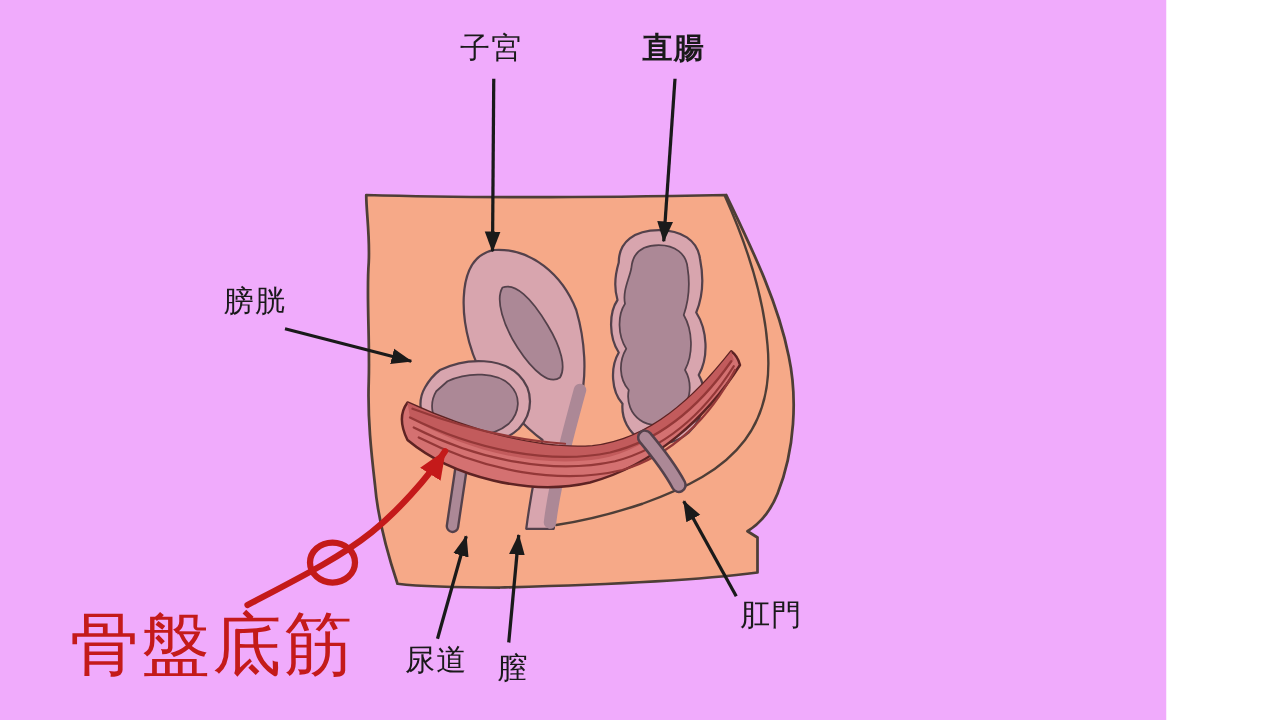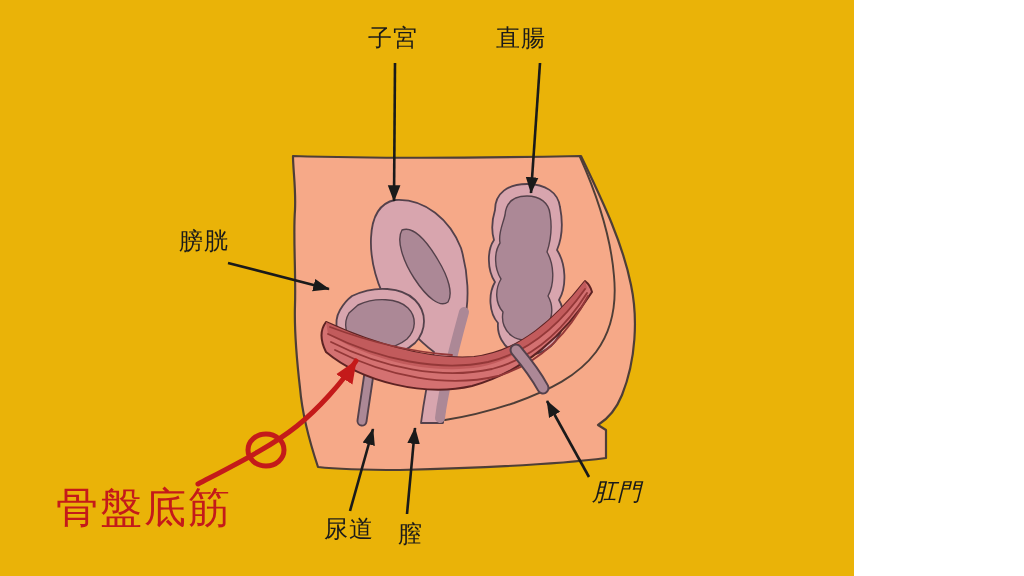--- a/index.html
+++ b/index.html
@@ -1,41 +1,41 @@
 <!DOCTYPE html>
 <html><head>
 <meta charset="utf-8">
 <style>
   html,body{margin:0;padding:0;background:#fff;}
   #canvas{
     position:relative;
-    width:854px;height:576px;
-    background:#eab308;
+    width:933px;height:576px;
+    background:#f0abfc;
     overflow:hidden;
     font-family:"DejaVu Sans","Liberation Sans",sans-serif;
   }
   #art{position:absolute;left:0;top:0;}
   .lbl{
     position:absolute;
     color:#1a1a1a;
     font-size:24px;
     line-height:1.15;
     white-space:nowrap;
     letter-spacing:1px;
   }
   .lbl-uterus {left:368px;top:25px;}
-  .lbl-rectum {left:496px;top:25px;}
+  .lbl-rectum {left:514px;top:25px;font-weight:bold;}
   .lbl-bladder{left:179px;top:228px;}
   .lbl-urethra{left:324px;top:516px;font-family:Liberation Serif, serif;}
   .lbl-vagina {left:398px;top:521px;}
-  .lbl-anus   {left:592px;top:479px;font-style:italic;}
+  .lbl-anus   {left:592px;top:479px;}
   .lbl-title  {left:701px;top:179px;font-size:26px;letter-spacing:1px;}
   .lbl-pelvic {
     left:56px;top:484px;
-    font-size:42px;
+    font-size:55px;
     color:#C41A1A;
     letter-spacing:2px;
   }
   
   .body-fill{fill:#F6A988;stroke:#4E3E37;stroke-width:2.2;stroke-linejoin:round;}
   .contour{fill:none;stroke:#4E3E37;stroke-width:1.9;stroke-linecap:round;}
   .wall{fill:#D8A5AE;stroke:#54414B;stroke-width:1.8;stroke-linejoin:round;}
   .lumen{fill:#AC8896;stroke:#54414B;stroke-width:1.4;stroke-linejoin:round;}
   .tube-outline{fill:none;stroke:#54414B;stroke-width:11;stroke-linecap:round;}
   .tube-core{fill:none;stroke:#AC8896;stroke-width:7.2;stroke-linecap:round;}

